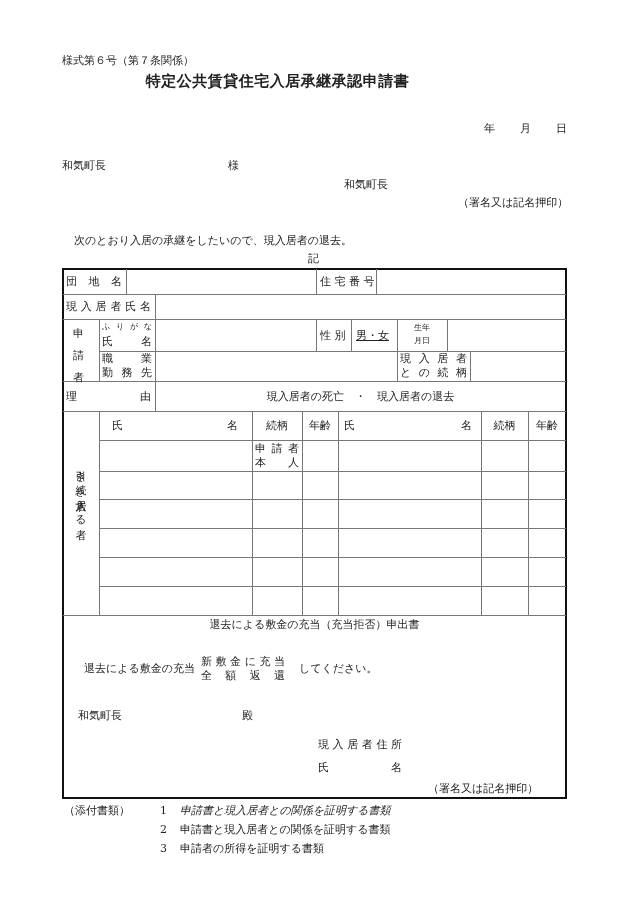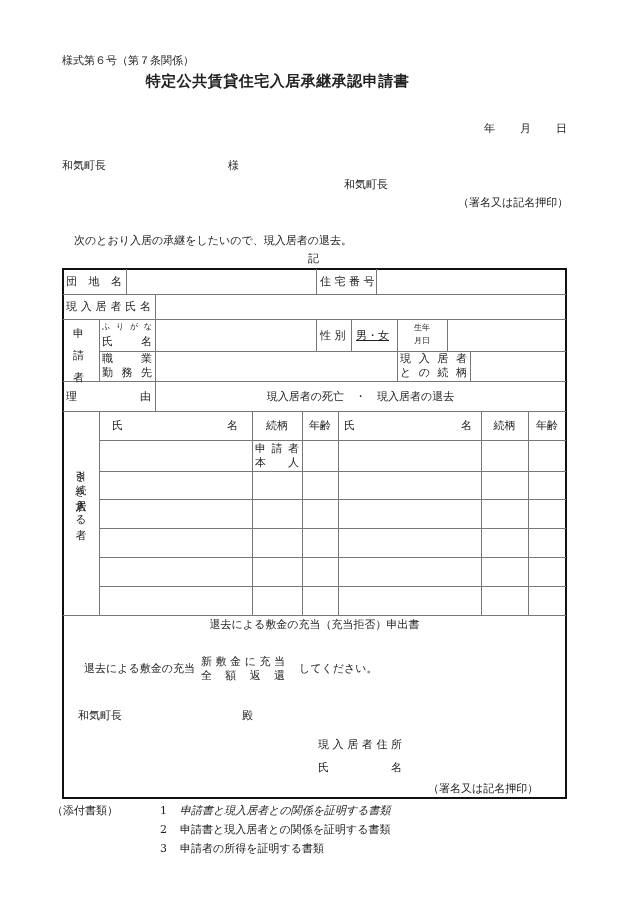--- a/index.html
+++ b/index.html
@@ -197,19 +197,19 @@
   <span>者</span>
   <span>住</span>
   <span>所</span>
 </div>
 <div class="abs t11 spread" style="left:318px;width:84px;top:761px;">
   <span>氏</span>
   <span>名</span>
 </div>
 <div class="abs t11" style="left:428px;top:782px;">（署名又は記名押印）</div>
 
-<div class="abs t11" style="left:52px;top:804px;">（添付書類）</div>
+<div class="abs t11" style="left:64px;top:804px;">（添付書類）</div>
 <div class="abs t11" style="left:160px;top:804px;">1</div>
 <div class="abs t11" style="left:180px;top:804px;font-style:italic;">申請書と現入居者との関係を証明する書類</div>
 <div class="abs t11" style="left:160px;top:823px;">2</div>
 <div class="abs t11" style="left:180px;top:823px;">申請書と現入居者との関係を証明する書類</div>
 <div class="abs t11" style="left:160px;top:842px;">3</div>
 <div class="abs t11" style="left:180px;top:842px;">申請者の所得を証明する書類</div>
 
 </body></html>

